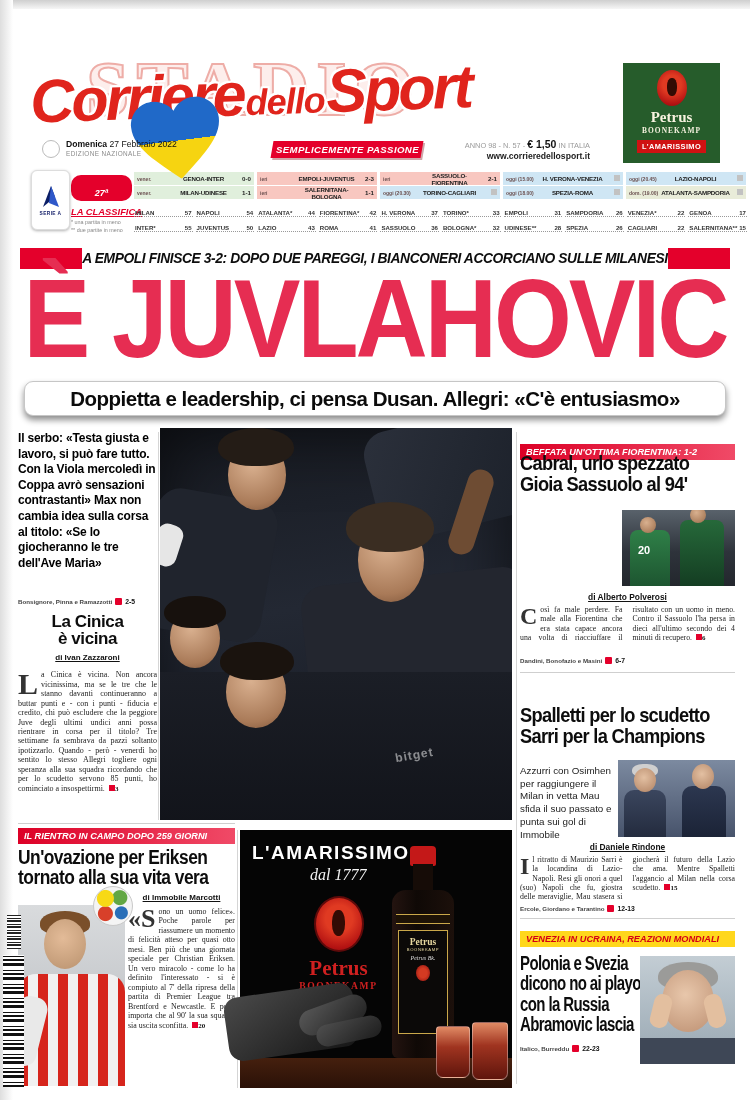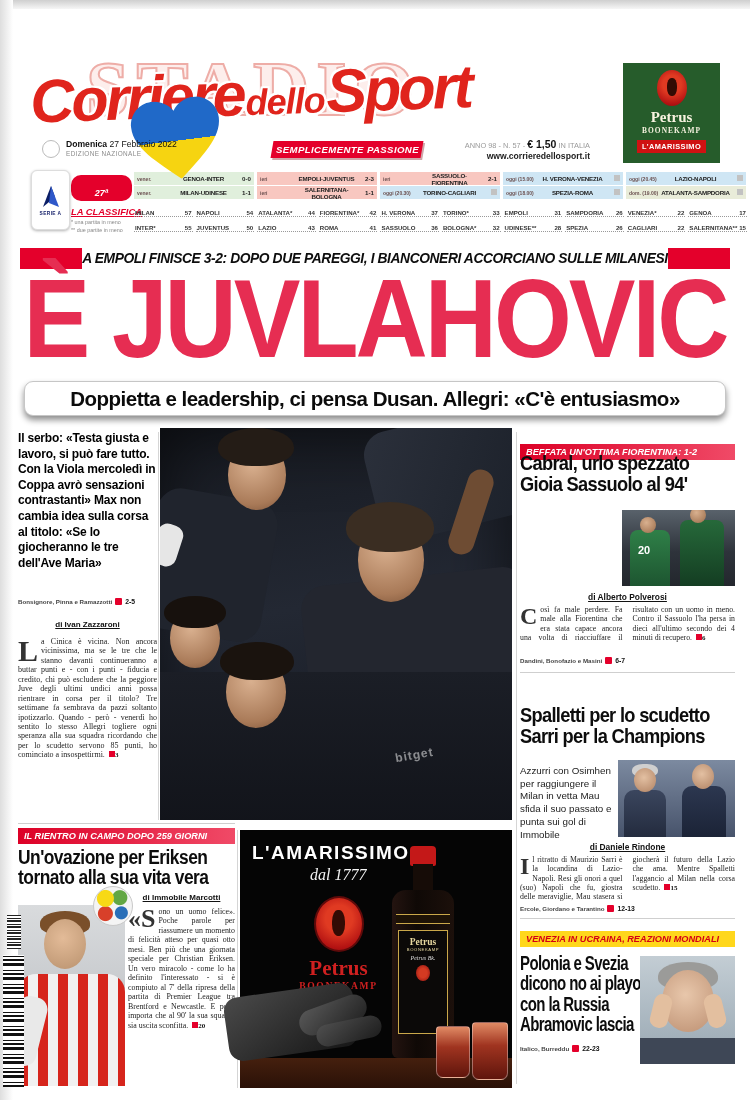--- a/index.html
+++ b/index.html
@@ -407,20 +407,24 @@
   <div class="hrule" style="left:520px;top:672px;width:215px"></div>
   <div class="hrule" style="left:520px;top:918px;width:215px"></div>
 
   <div class="abs left-lead">Il serbo: «Testa giusta e lavoro, si può fare tutto. Con la Viola mercoledì in Coppa avrò sensazioni contrastanti» Max non cambia idea sulla corsa al titolo: «Se lo giocheranno le tre dell'Ave Maria»</div>
   <div class="abs lead-by byrow">
     <span>Bonsignore, Pinna e Ramazzotti</span>
       <span class="chip"></span>
       <b>2-5</b>
   </div>
   <div class="abs cinica">
+    <div class="cin-t">
+        <div>La Cinica</div>
+        <div>è vicina</div>
+      </div>
     <div class="cin-author">di Ivan Zazzaroni</div>
     <div class="cin-body"><span class="drop">L</span><span>a Cinica è vicina. Non ancora vicinissima, ma se le tre che le stanno davanti continueranno a buttar punti e - con i punti - fiducia e credito, chi può escludere che la peggiore Juve degli ultimi undici anni possa rientrare in corsa per il titolo? Tre settimane fa sembrava da pazzi soltanto ipotizzarlo. Quando - però - venerdì ho sentito lo stesso Allegri togliere ogni speranza alla sua squadra ricordando che per lo scudetto servono 85 punti, ho cominciato a insospettirmi.</span>
       <span class="endchip"></span><span class="pgnum">3</span></div>
   </div>
 
   <div class="photo main-photo">
     <div class="mp-green"></div>
     <div class="mp-body" style="left:210px;top:-12px;width:165px;height:112px;transform:rotate(-14deg);background:linear-gradient(120deg,#2b303b,#1b2029)"></div>
     <div class="mp-body" style="left:-12px;top:66px;width:122px;height:142px;transform:rotate(10deg);background:#20242d"></div>
     <div class="mp-body" style="left:148px;top:148px;width:226px;height:186px;transform:rotate(-6deg);background:#23262f"></div>

